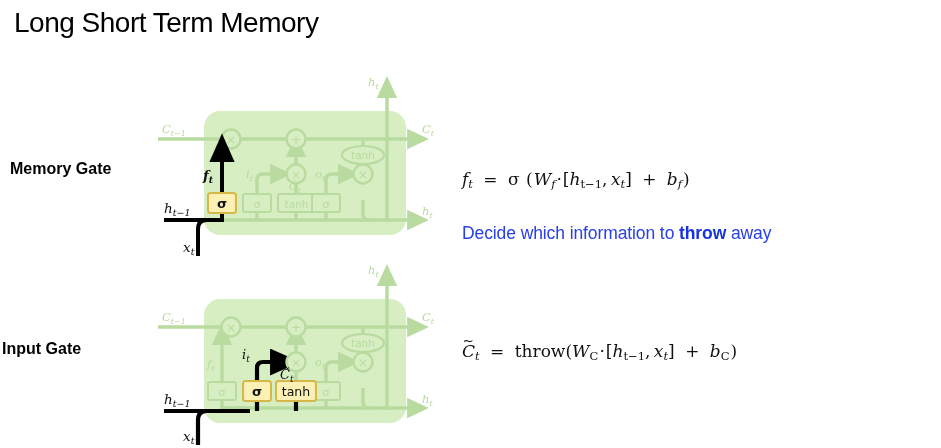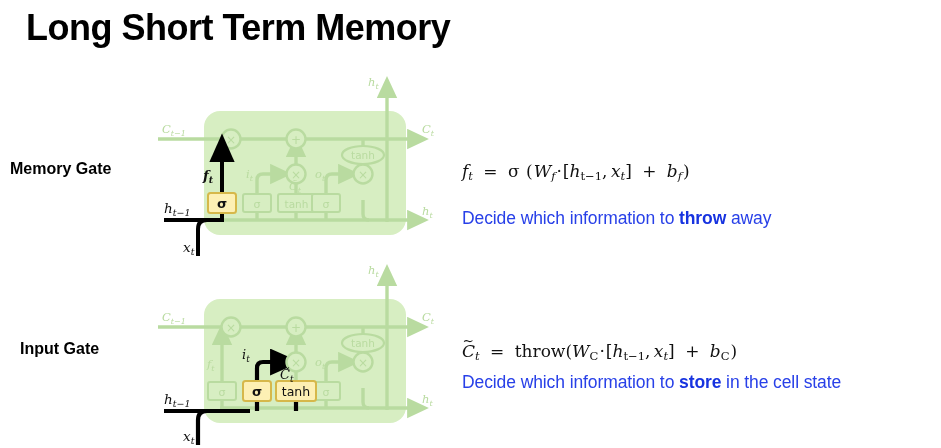--- a/index.html
+++ b/index.html
@@ -5,43 +5,43 @@
   html,body{margin:0;padding:0;}
   body{
     width:941px;height:448px;background:#ffffff;overflow:hidden;
     font-family:"Liberation Sans","DejaVu Sans",sans-serif;
     position:relative;
   }
   .slide{position:absolute;inset:0;}
 
   
   .title{
-    position:absolute;left:26px;top:8px;
-    font-size:36px;font-weight:bold;color:#000000;
+    position:absolute;left:14px;top:8px;
+    font-size:28px;font-weight:normal;color:#000000;
     letter-spacing:-0.5px;line-height:1.1;
     white-space:nowrap;
   }
 
   
   .row-label{
     position:absolute;
     font-size:16px;font-weight:bold;color:#000000;white-space:nowrap;
   }
   .row-label.forget{left:10px;top:160px;}
-  .row-label.input{left:20px;top:340px;}
+  .row-label.input{left:2px;top:340px;}
 
   
   .diagram{position:absolute;}
   .diagram.forget{left:150px;top:70px;width:300px;height:190px;}
   .diagram.input{left:150px;top:255px;width:300px;height:193px;}
   .diagram svg{display:block;width:100%;height:100%;overflow:visible;}
 
   
   .eqcol{position:absolute;left:462px;}
-  .eqcol.forget{top:158px;}
+  .eqcol.forget{top:166px;}
   .eqcol.input{top:332px;}
 
   .formula{
     font-family:"DejaVu Serif","Liberation Serif",serif;
     font-size:17px;color:#111111;white-space:nowrap;
     line-height:1.55;
   }
   .formula .up{font-style:italic;}
   .formula .rm{font-style:normal;}
   .formula sub{font-size:0.68em;font-style:italic;vertical-align:-0.28em;}
@@ -50,21 +50,21 @@
   .formula .wide{padding:0 5px;}
 
   .tilde-wrap{position:relative;display:inline-block;}
   .tilde-wrap .tl{
     position:absolute;left:50%;top:-0.62em;transform:translateX(-52%);
     font-size:0.8em;font-style:normal;
   }
 
   .caption{
     font-size:17.5px;color:#2840e8;white-space:nowrap;
-    margin-top:22px;letter-spacing:-0.1px;
+    margin-top:29px;letter-spacing:-0.1px;
   }
   .caption b{font-weight:bold;color:#1733e0;}
   .eqcol.input .caption{margin-top:6px;}
   .eqline2{margin-top:6px;}
 </style>
 </head>
 <body>
 
 <div class="slide">
 
@@ -231,16 +231,15 @@
   </div>
 
   <div class="eqcol input">
     <div class="formula eqline2">
       <span class="tilde-wrap"><span class="tl">~</span><span class="up">C</span></span><sub>t</sub>
       <span class="op wide">=</span>
       <span class="rm">throw(</span><span class="up">W</span><sub><span class="rm">C</span></sub><span class="op">·</span>[<span class="up">h</span><sub><span class="rm">t−1</span></sub>, <span class="up">x</span><sub>t</sub>]
       <span class="op wide">+</span>
       <span class="up">b</span><sub><span class="rm">C</span></sub><span class="op">)</span>
     </div>
-    <div class="caption"><span>Decide which information to </span><b>store</b><span> in the cell state</span></div>
   </div>
 
 </div>
 
 </body></html>

